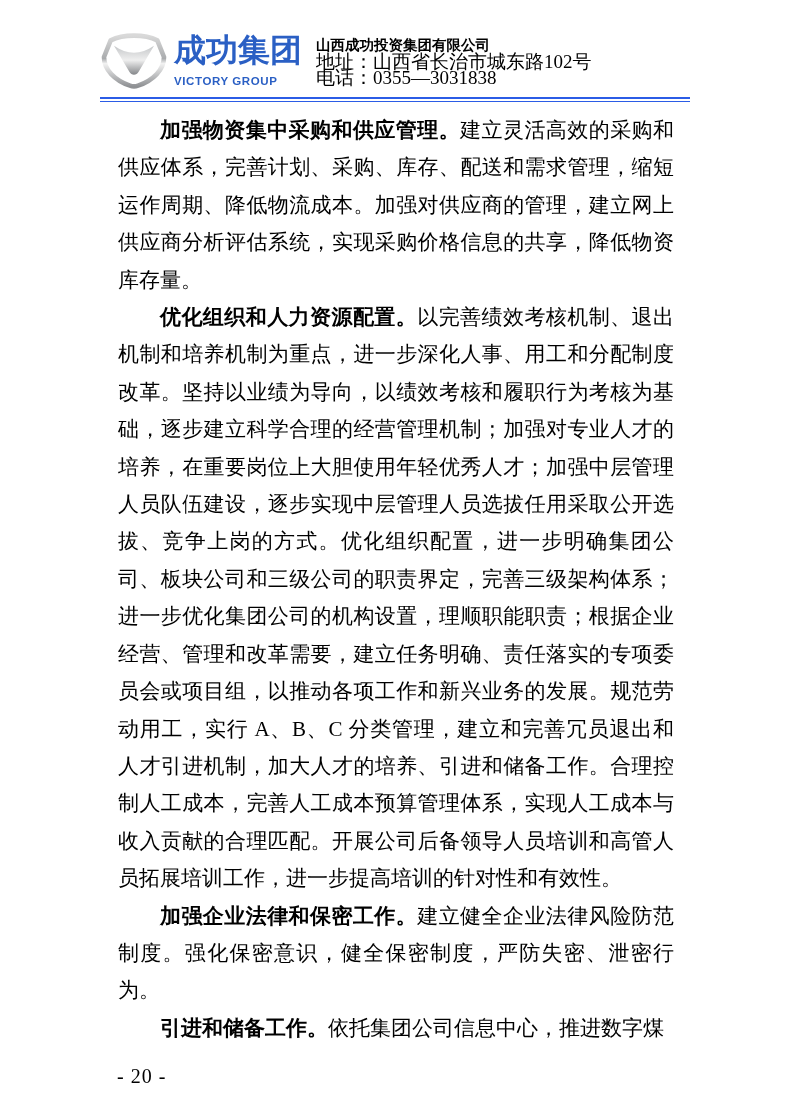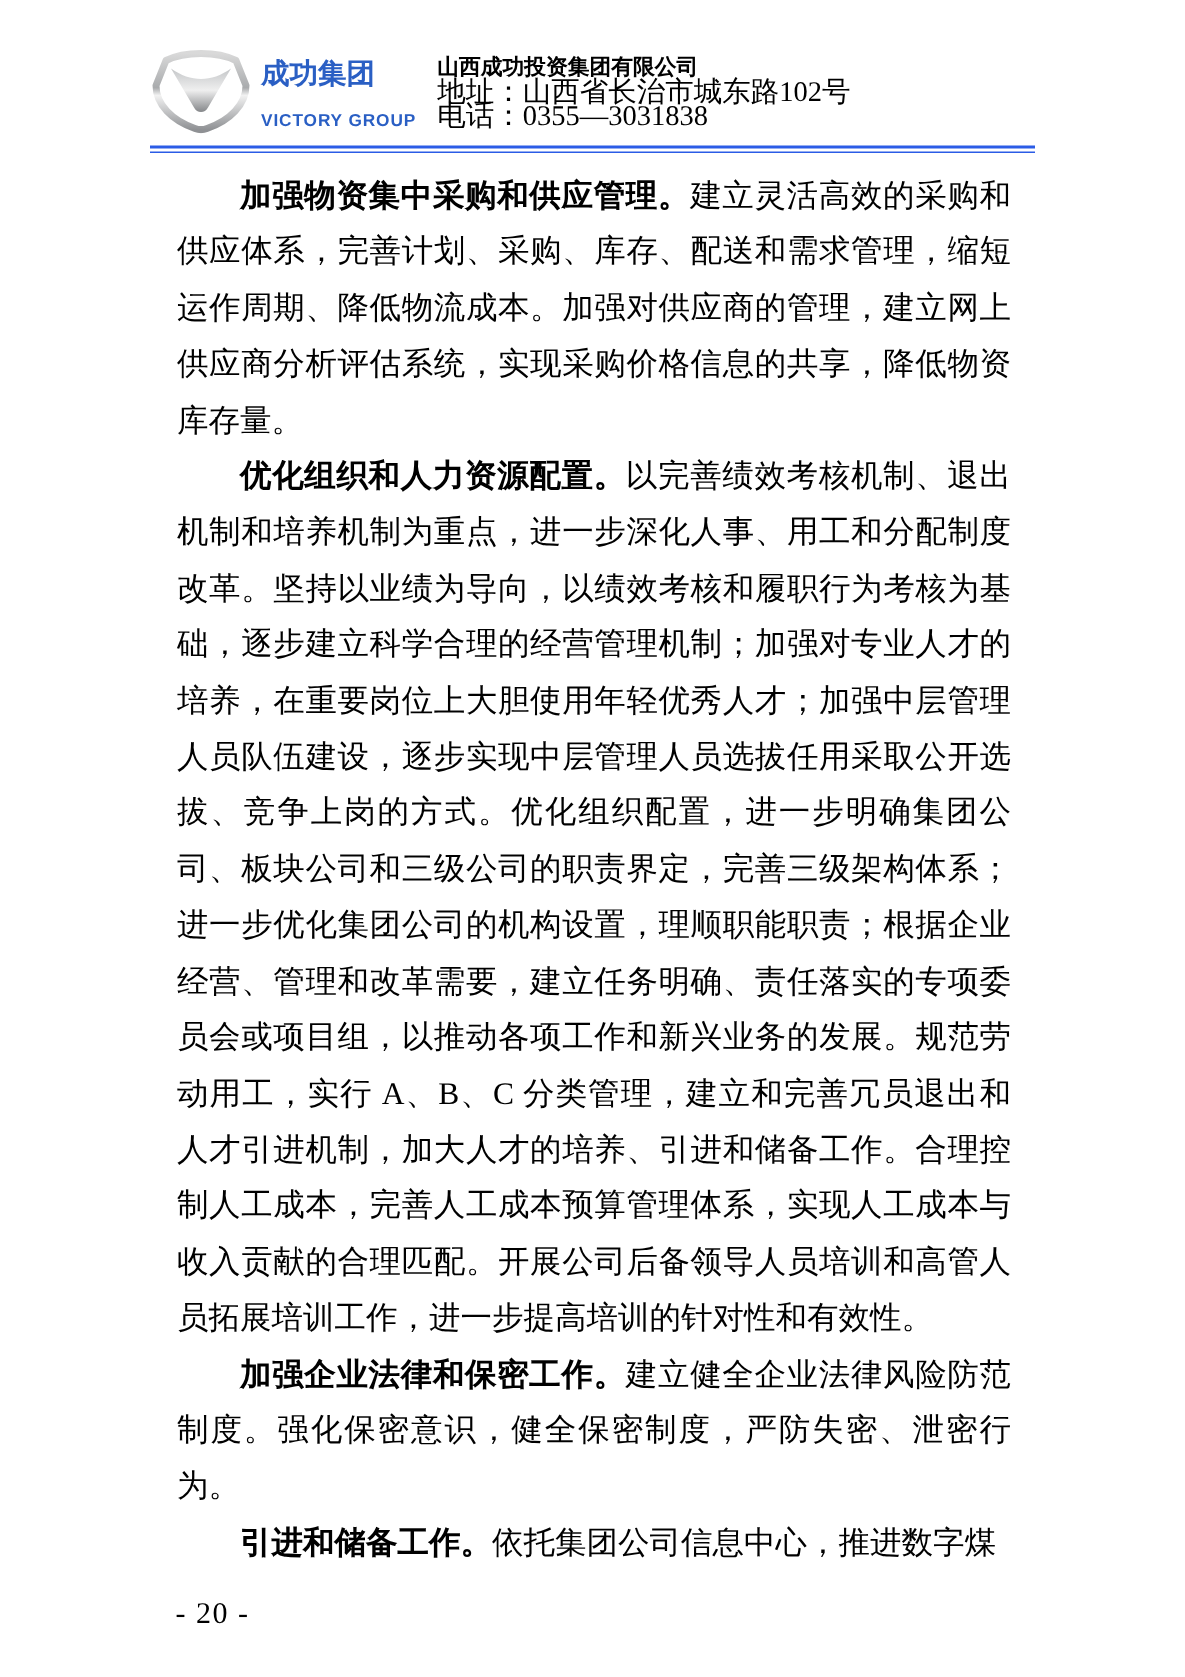--- a/index.html
+++ b/index.html
@@ -22,21 +22,21 @@
   .logo-wrap { width: 68px; height: 56px; flex: 0 0 auto; }
   .brand {
     margin-left: 6px;
     display: flex; flex-direction: column;
     justify-content: center;
     flex: 0 0 auto;
   }
   .brand-cn {
     font-family: "Liberation Sans", sans-serif;
     font-weight: bold;
-    font-size: 19px;
+    font-size: 32px;
     line-height: 28px;
     letter-spacing: 0px;
     color: #2a5fc4;
   }
   .brand-en {
     font-family: "Liberation Sans", sans-serif;
     font-weight: bold;
     font-size: 11.5px;
     letter-spacing: 0.6px;
     color: #2a5fc4;

